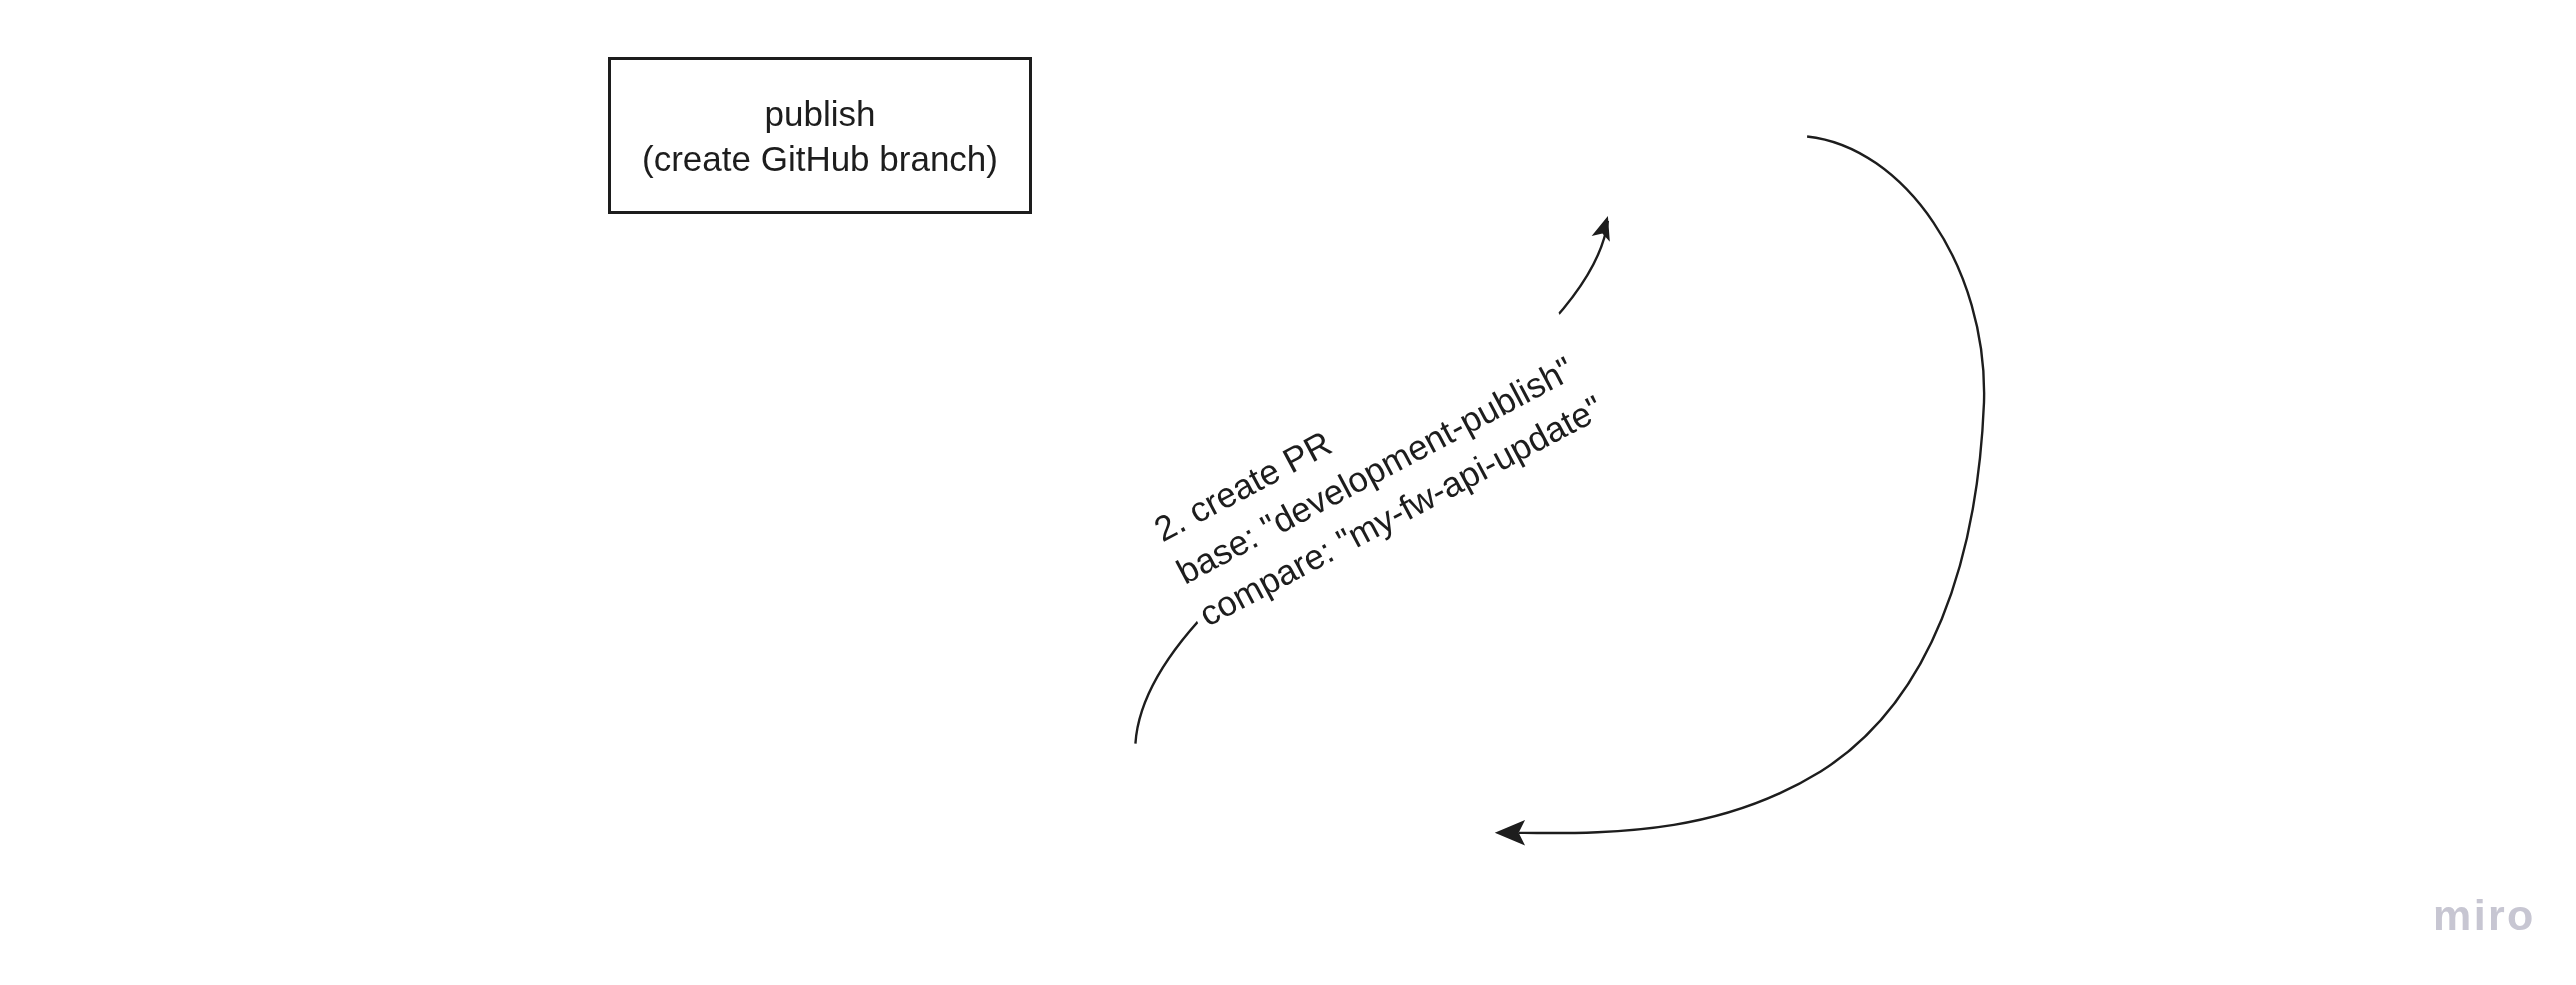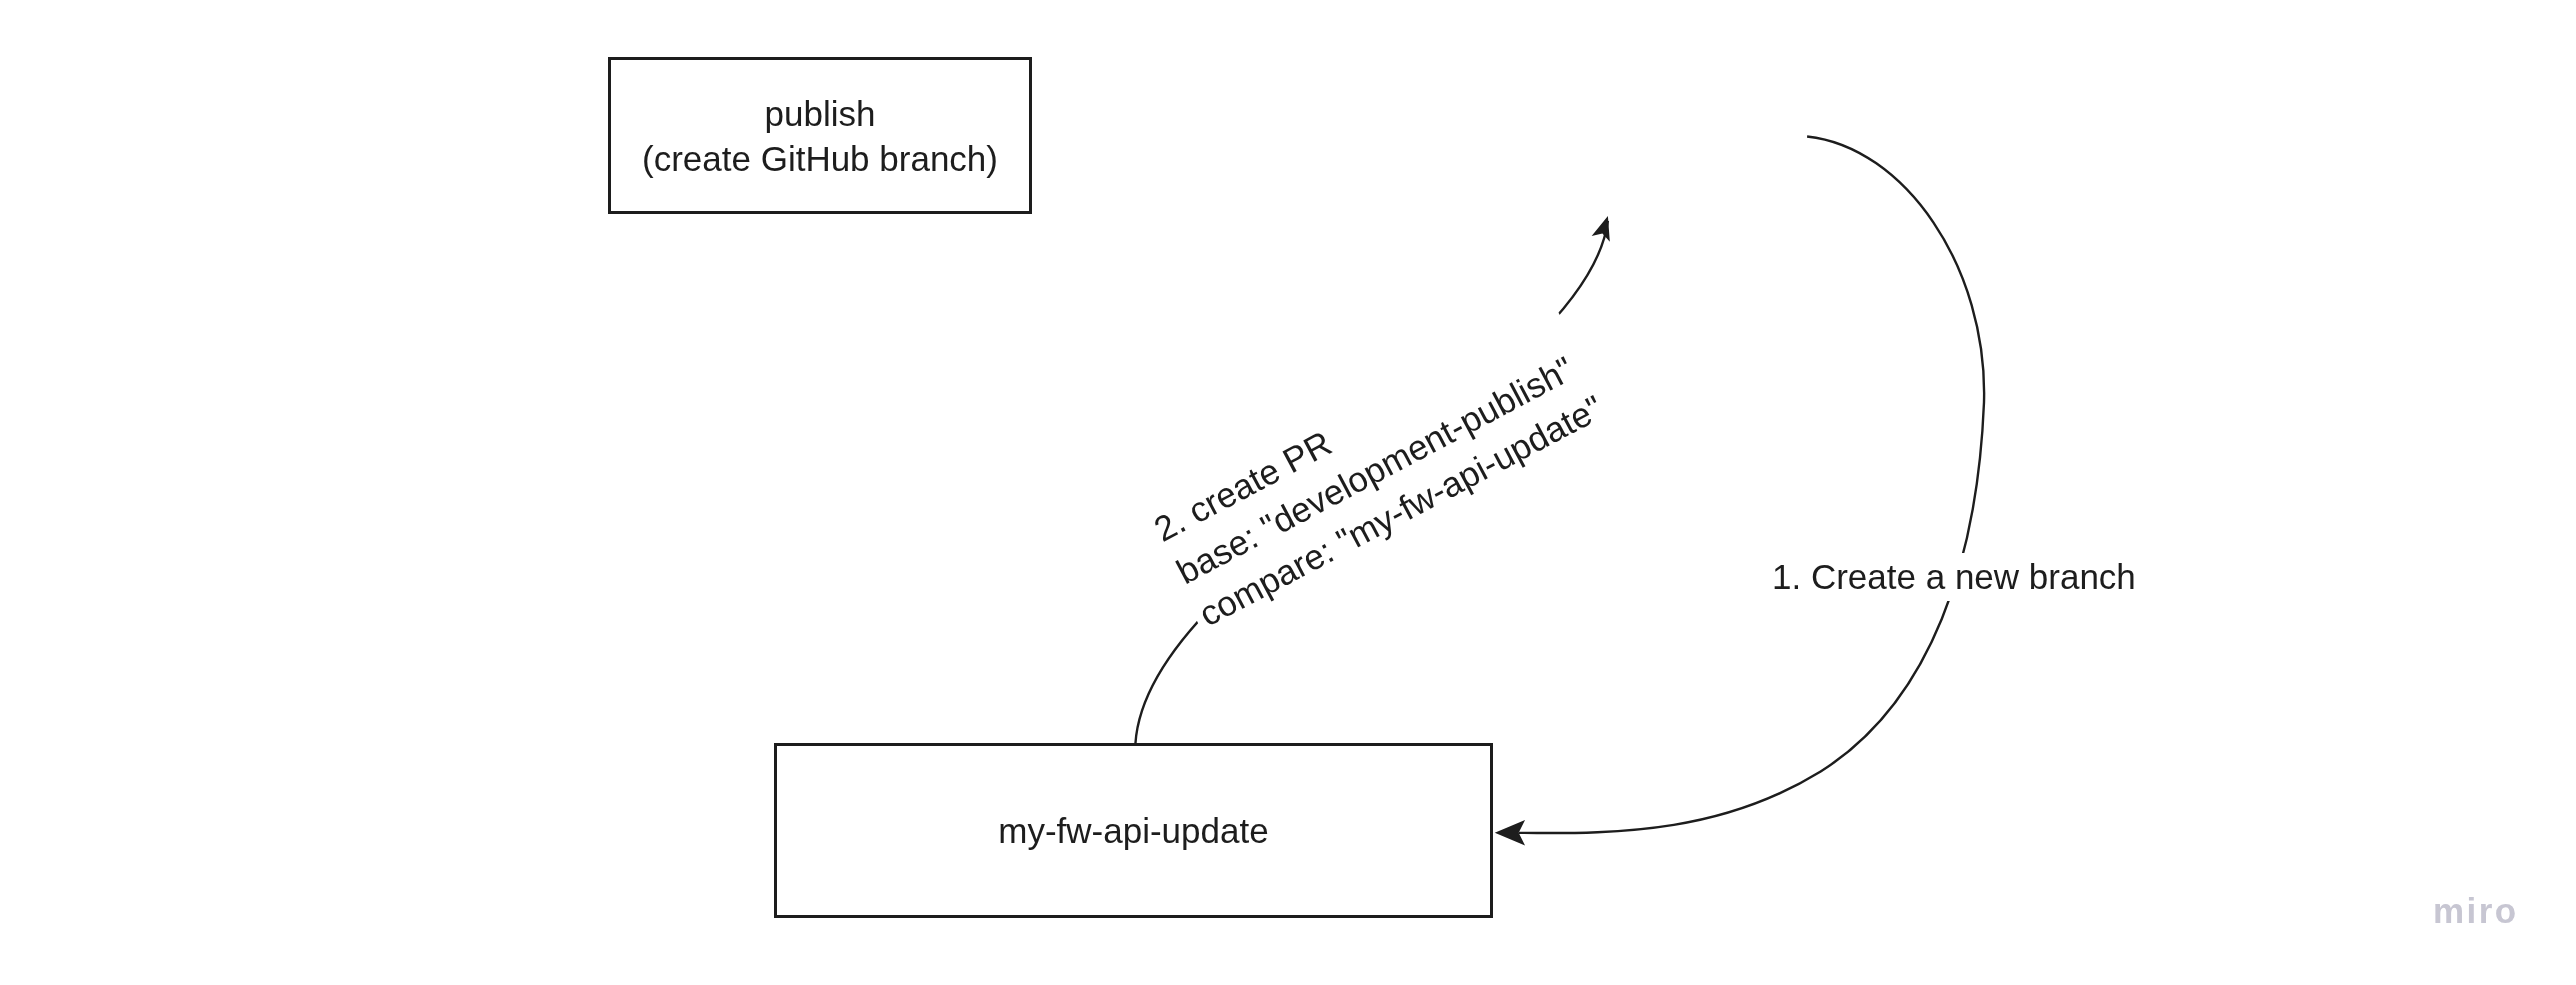--- a/index.html
+++ b/index.html
@@ -65,53 +65,49 @@
     top: 512px;
     padding: 1.6px 6.4px;
     line-height: 48px;
     transform: rotate(-28deg);
     transform-origin: 0 0;
   }
   .watermark {
     position: absolute;
     left: 2433px;
     top: 891px;
-    font-size: 35px;
+    font-size: 43px;
     font-weight: 700;
     letter-spacing: 2.4px;
     z-index: 5;
   }
 </style>
 </head>
 <body>
 
 <div class="canvas">
 
   <div class="node" id="node-publish">
     <span>publish</span>
     <span>(create GitHub branch)</span>
   </div>
 
 
-  <div class="node" id="node-my-fw">
-    <span>my-fw-api-update</span>
-  </div>
 
   <svg class="connector-layer" viewBox="0 0 3233 1237" fill="none" xmlns="http://www.w3.org/2000/svg">
 
     <path d="M 2268 171 C 2390 184, 2495 335, 2490 505
              C 2482 700, 2425 880, 2285 968
              C 2165 1042, 2040 1047, 1906 1045" stroke="#1d1d1d" stroke-width="3" fill="none"></path>
     <polygon points="1876,1045 1914,1029 1906,1045 1914,1061" fill="#1d1d1d" stroke="none"></polygon>
 
     <path d="M 1425 933 C 1440 700, 1990 490, 2018 277" stroke="#1d1d1d" stroke-width="3" fill="none"></path>
     <polygon points="2018,271 2020.4,303.1 2011.1,292.9 1997.6,295.9" fill="#1d1d1d" stroke="none"></polygon>
   </svg>
 
-  <div class="edge-label" id="edge-label-create-branch">1. Create a new branch</div>
 
   <div class="edge-label" id="edge-label-create-pr">
     <div>2. create PR</div>
     <div>base: "development-publish"</div>
     <div>compare: "my-fw-api-update"</div>
   </div>
 
   <div class="watermark" style="color: rgb(199, 198, 210);">miro</div>
 
 </div>

